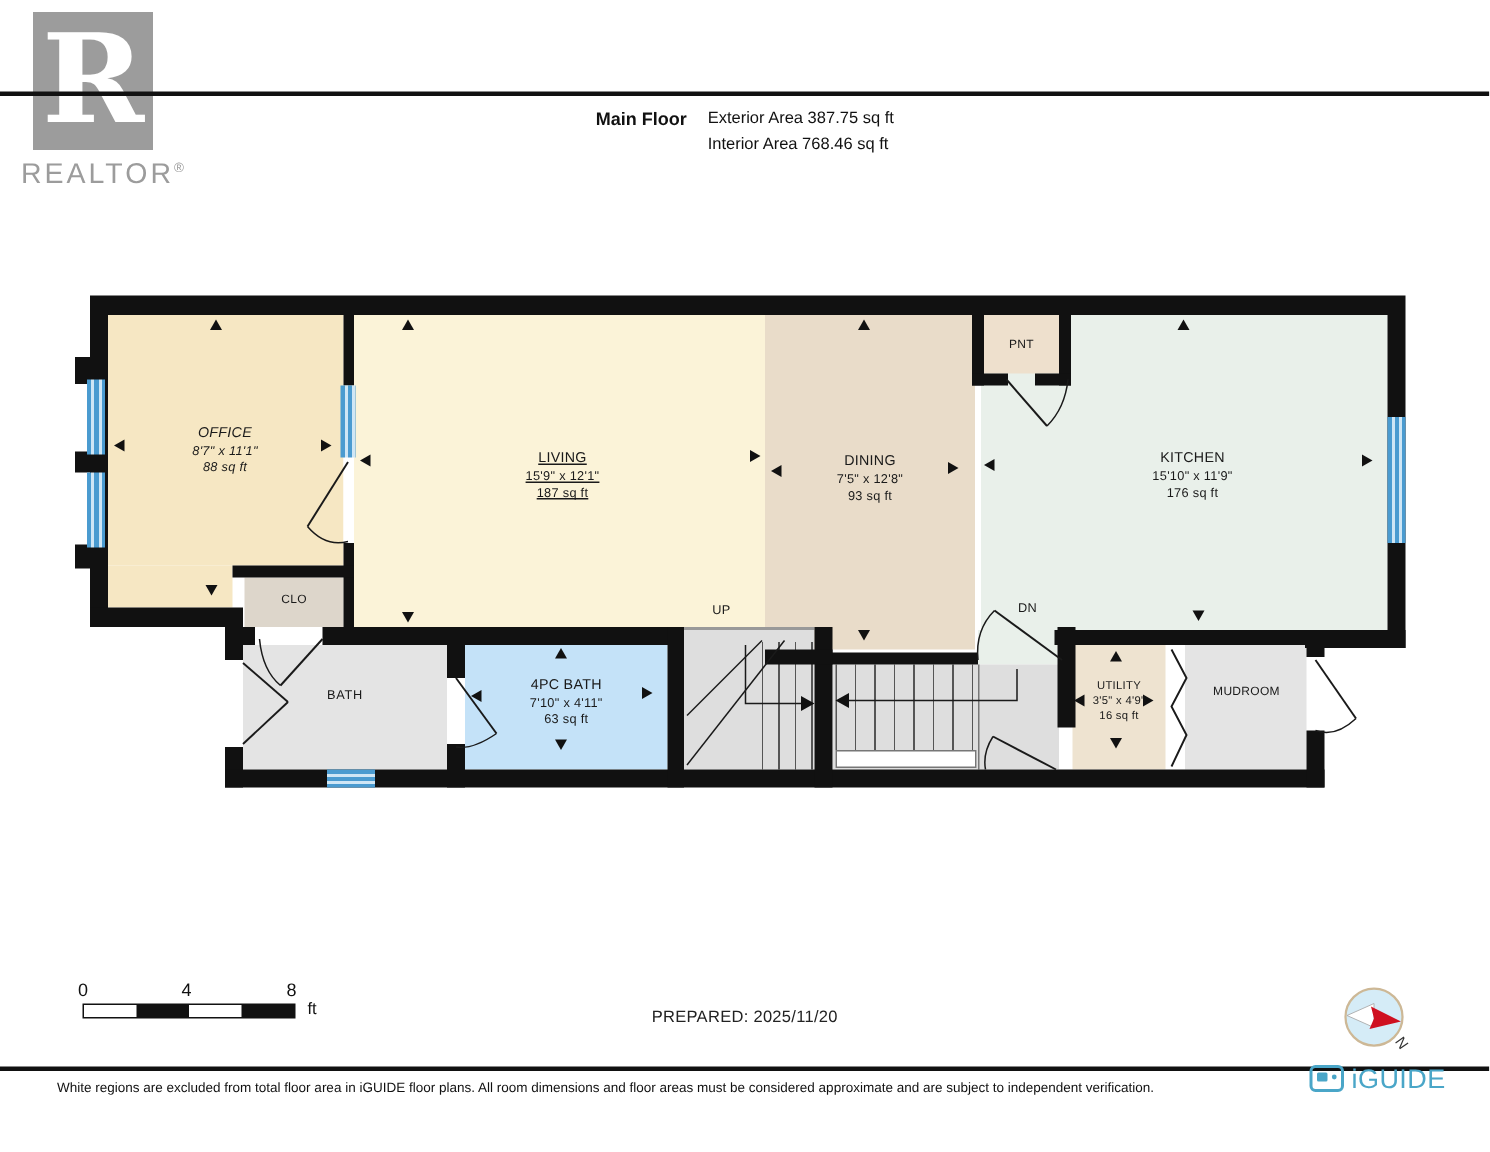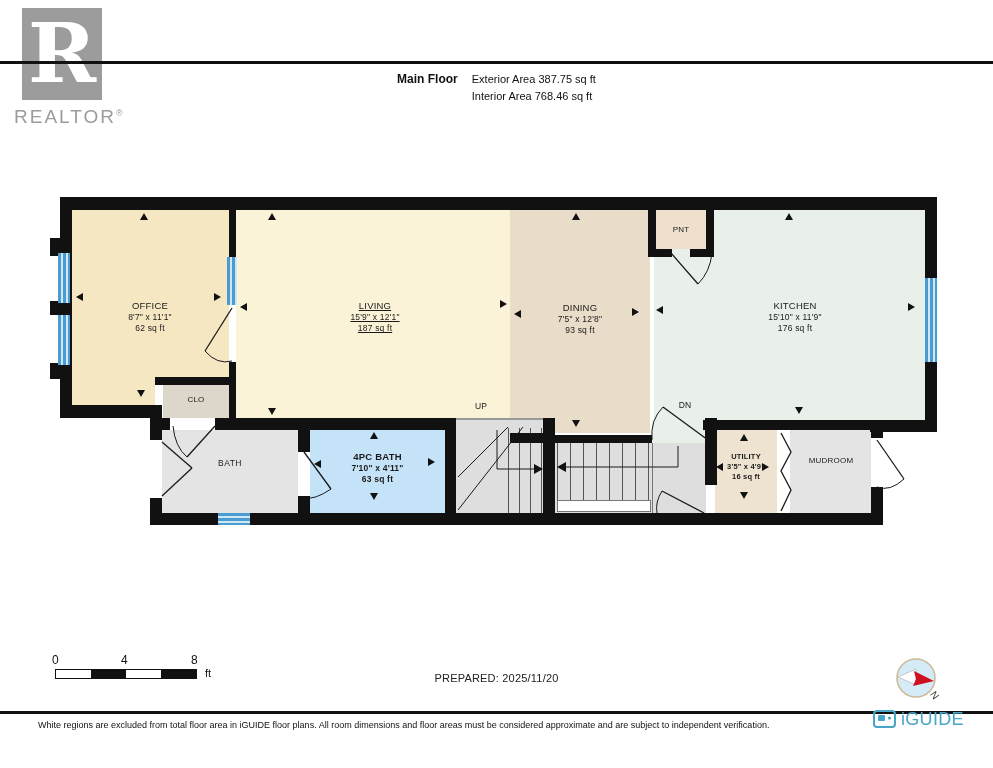--- a/index.html
+++ b/index.html
@@ -18,21 +18,21 @@
   .areas{font-size:11px;line-height:1.55;text-align:left;}
   
   .w{position:absolute;background:var(--wall,#111);}
   .rm{position:absolute;}
   .gap{position:absolute;background:#fff;}
   .win-v{position:absolute;background:linear-gradient(90deg,var(--winblue,#4a9bd0) 0 3px,#cfe6f5 3px 5px,var(--winblue,#4a9bd0) 5px 8px,#cfe6f5 8px 10px,var(--winblue,#4a9bd0) 10px 12px);}
   .win-h{position:absolute;background:linear-gradient(180deg,var(--winblue,#4a9bd0) 0 3px,#cfe6f5 3px 5px,var(--winblue,#4a9bd0) 5px 8px,#cfe6f5 8px 10px,var(--winblue,#4a9bd0) 10px 12px);}
   .rlabel{position:absolute;text-align:center;font-size:8.5px;line-height:1.3;color:#1a1a1a;letter-spacing:.2px;}
   .rlabel .nm{font-size:9.5px;}
   .sm{font-size:8px;}
-  .xs{font-size:7.5px;font-weight:bold;}
+  .xs{font-size:7.5px;}
   .treads-v{position:absolute;background-image:repeating-linear-gradient(90deg,#555 0 1px,transparent 1px 13px);}
   .treads-up{position:absolute;background-image:repeating-linear-gradient(90deg,#555 0 1px,transparent 1px 11px);}
   .landing-strip{position:absolute;background:#fff;border:1px solid #777;}
   .dn-landing{position:absolute;border-left:1px solid #777;}
   .stairs-edge{position:absolute;background:#999;}
   
   .tu,.td,.tl,.tr{position:absolute;width:0;height:0;}
   .tu{border-left:4px solid transparent;border-right:4px solid transparent;border-bottom:7px solid #111;}
   .td{border-left:4px solid transparent;border-right:4px solid transparent;border-top:7px solid #111;}
   .tl{border-top:4px solid transparent;border-bottom:4px solid transparent;border-right:7px solid #111;}
@@ -176,41 +176,41 @@
   <div class="tr" style="left:908px;top:303px;"></div>
   <div class="tu" style="left:370px;top:432px;"></div>
   <div class="td" style="left:370px;top:493px;"></div>
   <div class="tl" style="left:314px;top:460px;"></div>
   <div class="tr" style="left:428px;top:458px;"></div>
   <div class="tu" style="left:740px;top:434px;"></div>
   <div class="td" style="left:740px;top:492px;"></div>
   <div class="tl" style="left:716px;top:463px;"></div>
   <div class="tr" style="left:762px;top:463px;"></div>
 
-  <div class="rlabel" style="left:95px;top:300px;width:110px;">
+  <div class="rlabel" style="left:95px;top:283px;width:110px;font-style:italic;">
     <div class="nm">OFFICE</div>
     <div>8'7" x 11'1"</div>
-    <div>62 sq ft</div>
+    <div>88 sq ft</div>
   </div>
   <div class="rlabel" style="left:315px;top:300px;width:120px;text-decoration:underline;">
     <div class="nm">LIVING</div>
     <div>15'9" x 12'1"</div>
     <div>187 sq ft</div>
   </div>
   <div class="rlabel" style="left:525px;top:302px;width:110px;">
     <div class="nm">DINING</div>
     <div>7'5" x 12'8"</div>
     <div>93 sq ft</div>
   </div>
   <div class="rlabel" style="left:730px;top:300px;width:130px;">
     <div class="nm">KITCHEN</div>
     <div>15'10" x 11'9"</div>
     <div>176 sq ft</div>
   </div>
-  <div class="rlabel" style="left:315px;top:451px;width:125px;font-weight:bold;">
+  <div class="rlabel" style="left:315px;top:451px;width:125px;">
     <div class="nm">4PC BATH</div>
     <div>7'10" x 4'11"</div>
     <div>63 sq ft</div>
   </div>
   <div class="rlabel xs" style="left:708px;top:452px;width:76px;">
     <div>UTILITY</div>
     <div>3'5" x 4'9"</div>
     <div>16 sq ft</div>
   </div>
   <div class="rlabel" style="left:190px;top:458px;width:80px;letter-spacing:.5px;">

